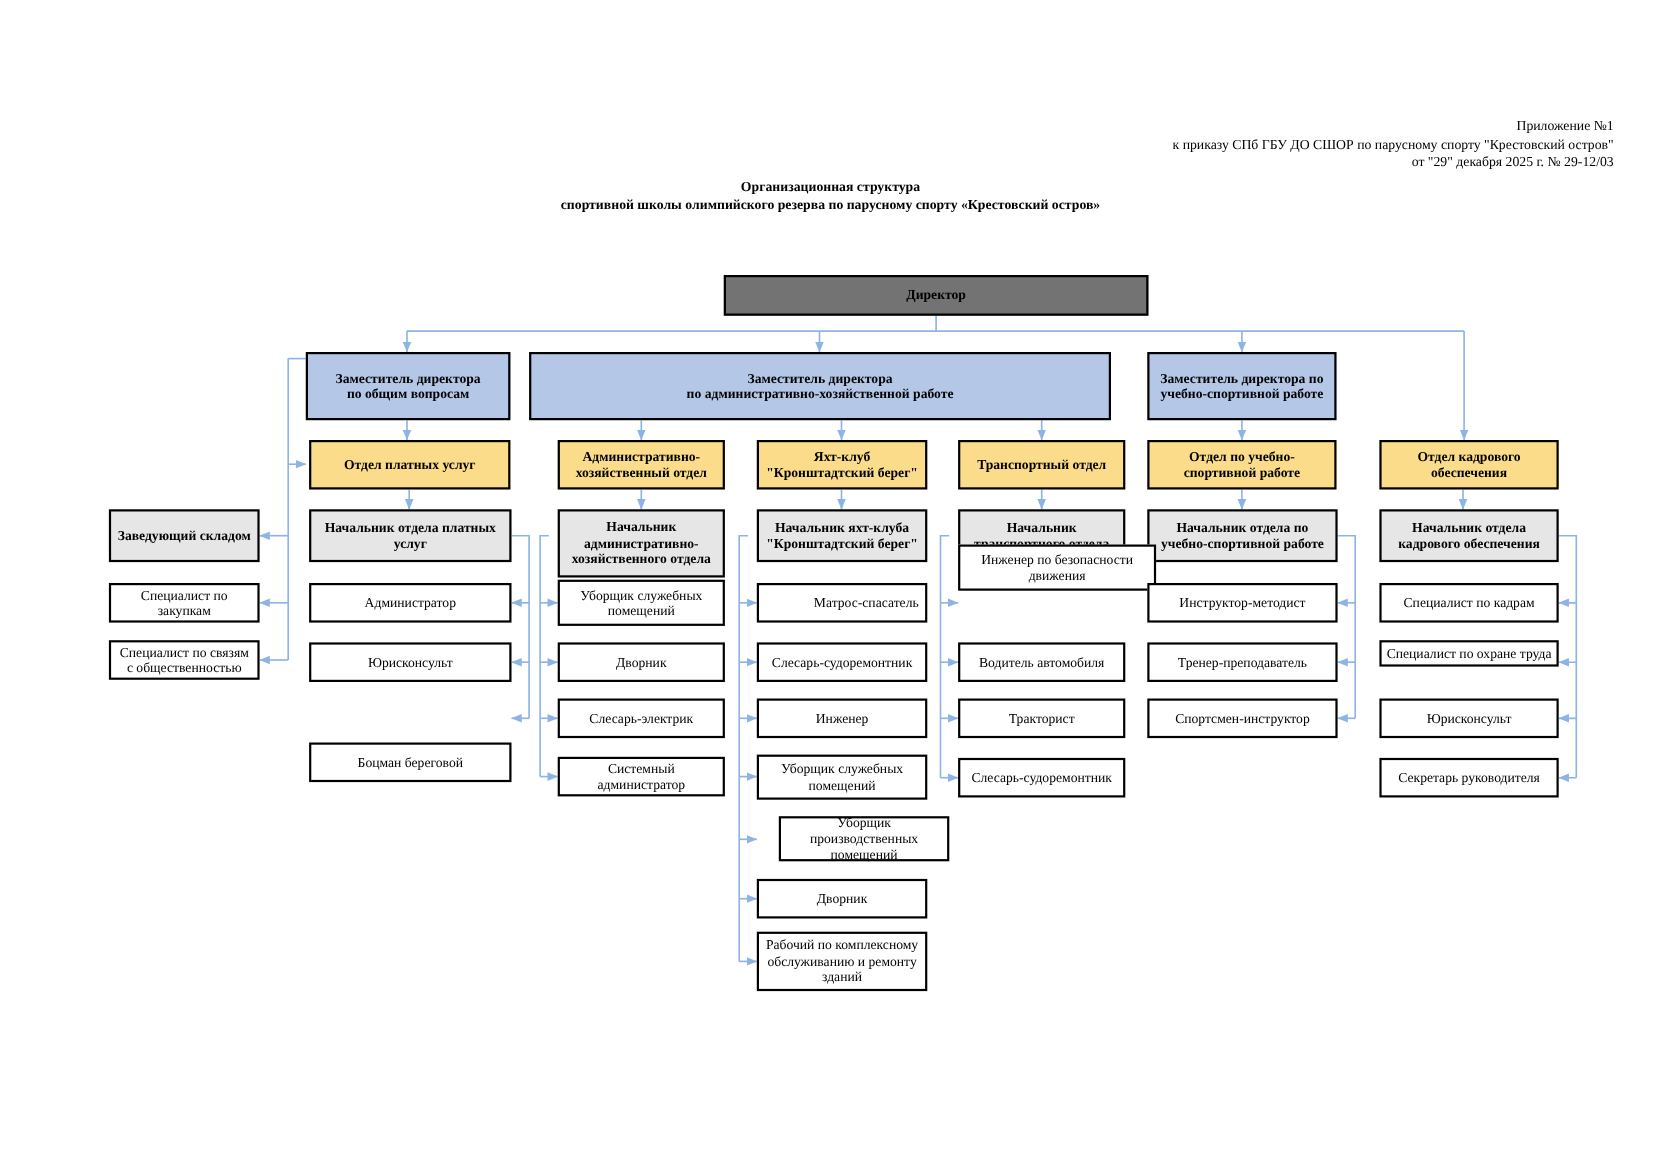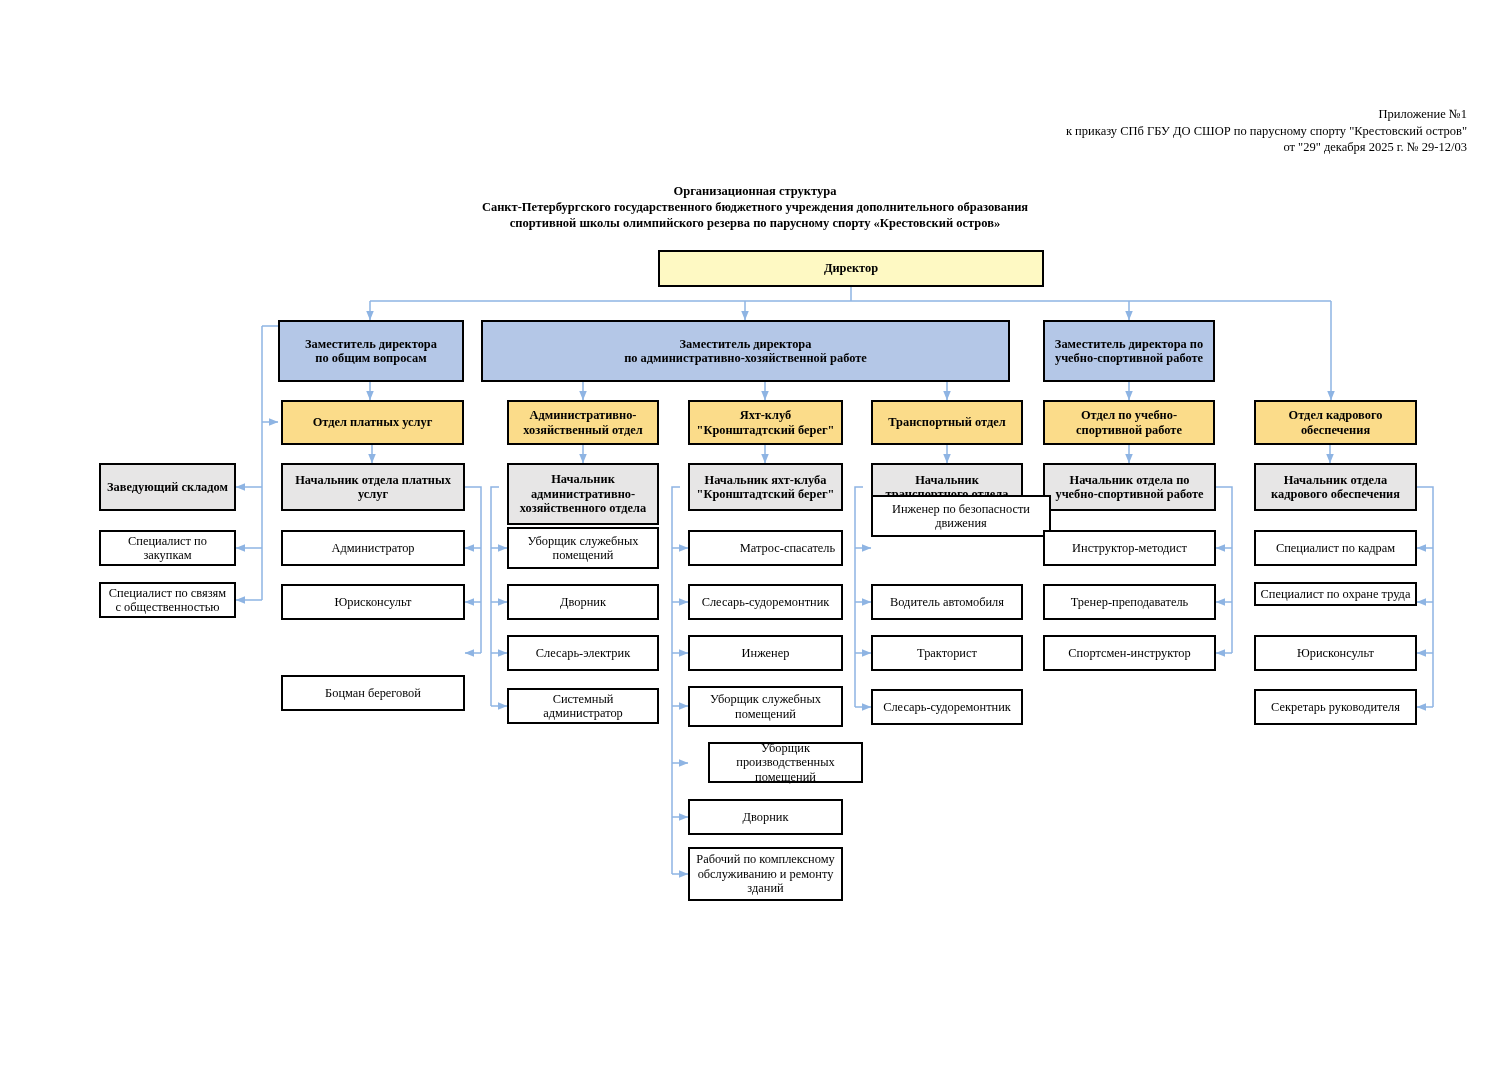--- a/index.html
+++ b/index.html
@@ -1,46 +1,45 @@
 <!DOCTYPE html>
 <html><head>
 <meta charset="utf-8">
 <style>
   html,body{margin:0;padding:0;background:#ffffff;}
   body{width:1509px;height:1067px;position:relative;overflow:hidden;
        font-family:"Liberation Serif","DejaVu Serif",serif;color:#000;}
   #sheet{position:absolute;left:0;top:0;width:1509px;height:1067px;}
 
   .hdr{position:absolute;text-align:right;font-size:12.5px;line-height:16.5px;}
-  .title{position:absolute;text-align:center;font-weight:bold;font-size:12.5px;line-height:16px;margin-top:21px;}
+  .title{position:absolute;text-align:center;font-weight:bold;font-size:12.5px;line-height:16px;}
 
   .box{position:absolute;border:2.2px solid #000;box-sizing:border-box;
        display:flex;align-items:center;justify-content:center;text-align:center;
        font-size:12.4px;line-height:14.5px;padding:2px 4px;background:#fff;}
-  .green{background:#fef9c3;font-weight:bold;}
+  .green{background:#737373;font-weight:bold;}
   .blue{background:#b4c7e7;font-weight:bold;}
   .yellow{background:#fbdc8a;font-weight:bold;}
   .grey{background:#e7e6e6;font-weight:bold;}
   .plain{background:#fff;font-weight:normal;}
   svg.links{position:absolute;left:0;top:0;width:1509px;height:1067px;pointer-events:none;}
 </style>
 </head>
 <body>
 
 <div id="sheet">
 
   <div class="hdr" style="right:42px;top:106px;width:900px;">
     <div>Приложение №1</div>
     <div>к приказу СПб ГБУ ДО СШОР по парусному спорту "Крестовский остров"</div>
     <div>от  "29" декабря 2025 г. № 29-12/03</div>
   </div>
 
   <div class="title" style="left:355px;top:162px;width:800px;">
     <div>Организационная структура</div>
-    <div>Санкт-Петербургского государственного бюджетного учреждения дополнительного образования</div>
     <div>спортивной школы олимпийского резерва по парусному спорту «Крестовский остров»</div>
   </div>
 
   <svg class="links" viewBox="0 0 1509 1067">
     <defs>
       <marker id="ar" markerWidth="7" markerHeight="7" refX="6.2" refY="3" orient="auto">
         <path d="M0,0.4 L6.4,3 L0,5.6 z" fill="#8eb4e3"></path>
       </marker>
     </defs>
     <g stroke="#8eb4e3" stroke-width="1.5" fill="none">

